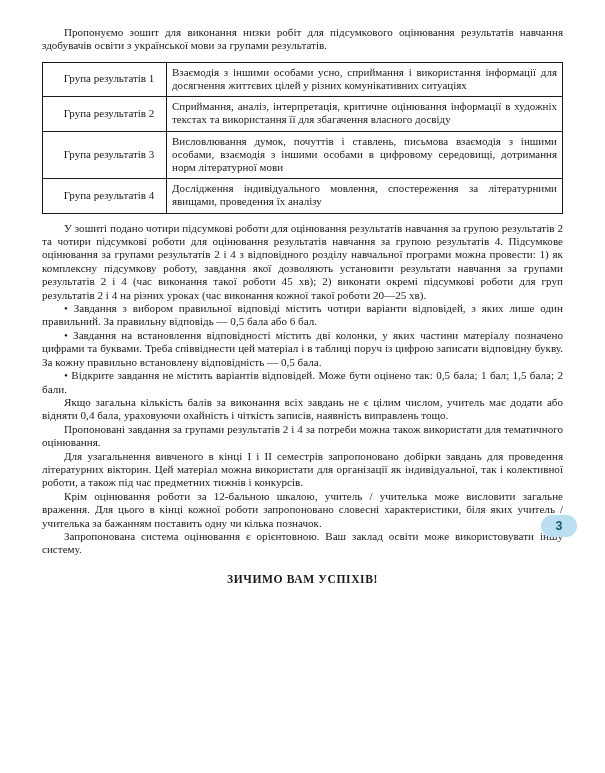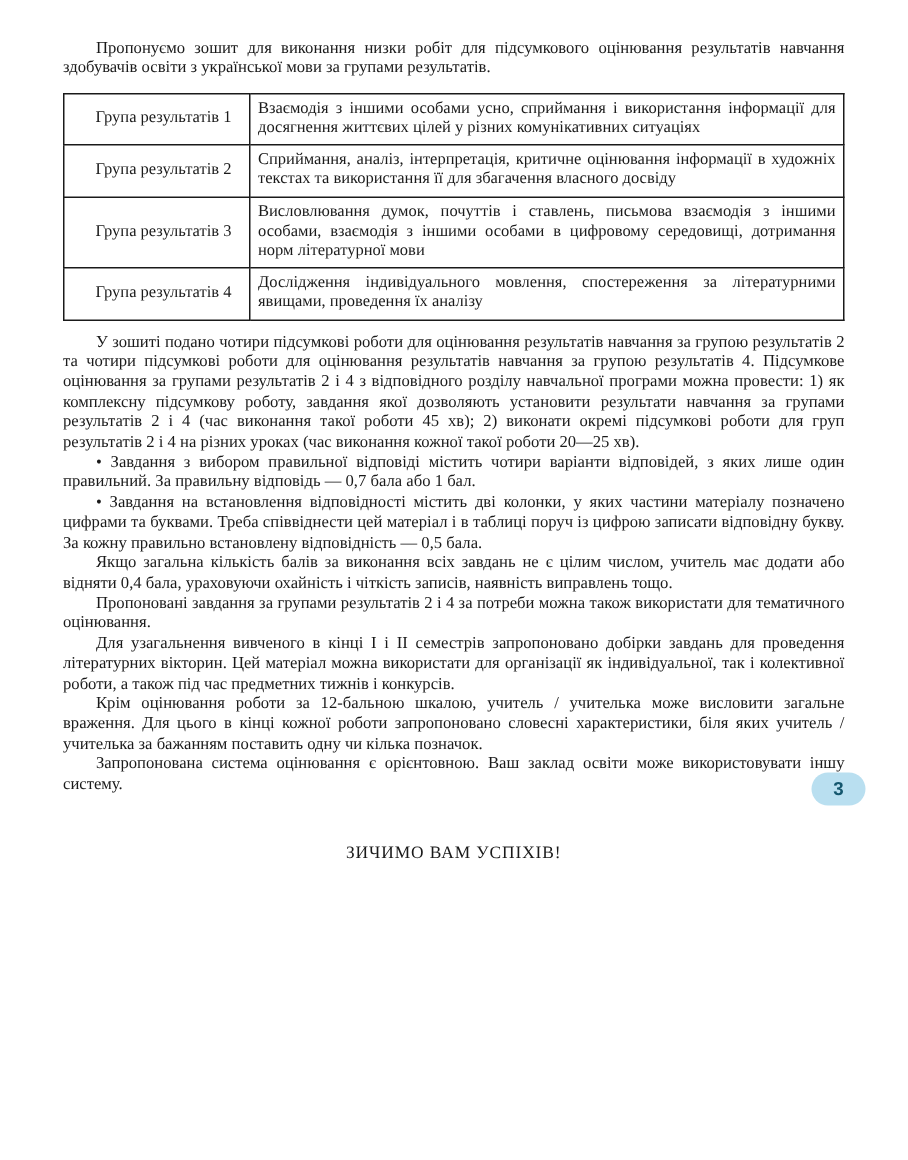--- a/index.html
+++ b/index.html
@@ -56,23 +56,23 @@
   table.results td.desc {
     text-align: justify;
     hyphens: auto;
   }
   .bullet {
     text-indent: 22px;
   }
   .success {
     text-align: center;
     font-size: 11.6px;
-    font-weight: normal;
+    font-weight: bold;
     letter-spacing: 0.6px;
-    margin-top: 32px;
+    margin-top: 16px;
   }
   .page-number {
     position: absolute;
     right: 28px;
     bottom: 18px;
     width: 36px;
     height: 22px;
     border-radius: 11px;
     background: #b9dff0;
     color: #15576e;
@@ -108,22 +108,23 @@
         </tr>
         <tr>
           <td class="group">Група результатів 4</td>
           <td class="desc">Дослідження індивідуального мовлення, спостереження за літературними явищами, проведення їх аналізу</td>
         </tr>
       </tbody>
     </table>
   </div>
 
   <p class="para">У зошиті подано чотири підсумкові роботи для оцінювання результатів навчання за групою результатів 2 та чотири підсумкові роботи для оцінювання результатів навчання за групою результатів 4. Підсумкове оцінювання за групами результатів 2 і 4 з відповідного розділу навчальної програми можна провести: 1) як комплексну підсумкову роботу, завдання якої дозволяють установити результати навчання за групами результатів 2 і 4 (час виконання такої роботи 45 хв); 2) виконати окремі підсумкові роботи для груп результатів 2 і 4 на різних уроках (час виконання кожної такої роботи 20—25 хв).</p>
-  <p class="para bullet">• Завдання з вибором правильної відповіді містить чотири варіанти відповідей, з яких лише один правильний. За правильну відповідь — 0,7 бала або 1 бал.</p>
+  <p class="para bullet">• Завдання з вибором правильної відповіді містить чотири варіанти відповідей, з яких лише один правильний. За правильну відповідь — 0,5 бала або 6 бал.</p>
   <p class="para bullet">• Завдання на встановлення відповідності містить дві колонки, у яких частини матеріалу позначено цифрами та буквами. Треба співвіднести цей матеріал і в таблиці поруч із цифрою записати відповідну букву. За кожну правильно встановлену відповідність — 0,5 бала.</p>
+  <p class="para bullet">• Відкрите завдання не містить варіантів відповідей. Може бути оцінено так: 0,5 бала; 1 бал; 1,5 бала; 2 бали.</p>
   <p class="para">Якщо загальна кількість балів за виконання всіх завдань не є цілим числом, учитель має додати або відняти 0,4 бала, ураховуючи охайність і чіткість записів, наявність виправлень тощо.</p>
   <p class="para">Пропоновані завдання за групами результатів 2 і 4 за потреби можна також використати для тематичного оцінювання.</p>
   <p class="para">Для узагальнення вивченого в кінці I і II семестрів запропоновано добірки завдань для проведення літературних вікторин. Цей матеріал можна використати для організації як індивідуальної, так і колективної роботи, а також під час предметних тижнів і конкурсів.</p>
   <p class="para">Крім оцінювання роботи за 12-бальною шкалою, учитель / учителька може висловити загальне враження. Для цього в кінці кожної роботи запропоновано словесні характеристики, біля яких учитель / учителька за бажанням поставить одну чи кілька позначок.</p>
   <p class="para">Запропонована система оцінювання є орієнтовною. Ваш заклад освіти може використовувати іншу систему.</p>
 
   <div class="success">ЗИЧИМО ВАМ УСПІХІВ!</div>
 
   <div class="page-number">3</div>
 </div>

